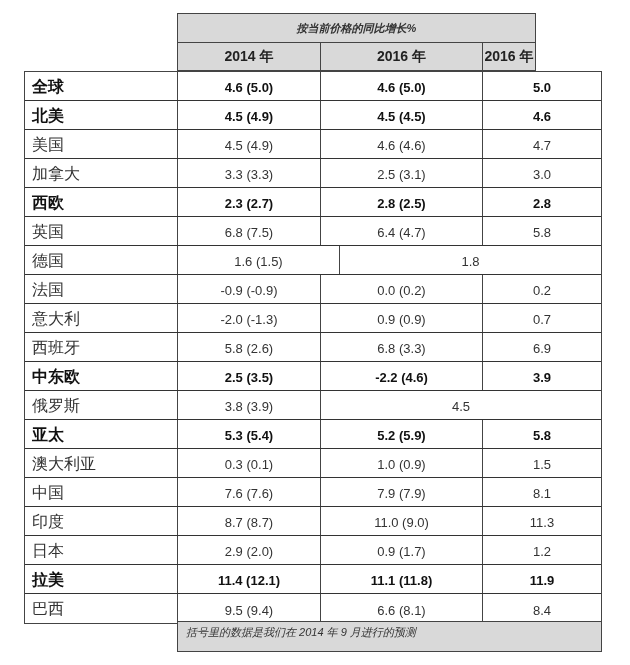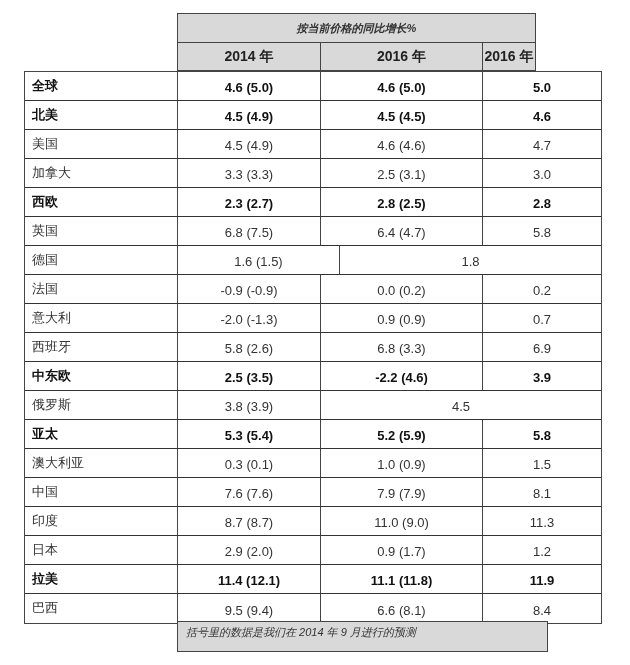--- a/index.html
+++ b/index.html
@@ -16,29 +16,29 @@
                     font-size: 14px; font-weight: bold; color: #222; box-sizing: border-box; }
   .yc.c1 { width: 143px; border-right: 1.5px solid #444; }
   .yc.c2 { width: 162px; border-right: 1.5px solid #444; }
   .yc.c3 { flex: 1; }
 
   .tbl { position: absolute; left: 24px; top: 71px; width: 578px;
          border: 1.5px solid #444; border-top: 1.5px solid #444; box-sizing: border-box; }
   .row { display: flex; height: 29px; border-bottom: 1px solid #333; box-sizing: border-box; }
   .row:last-child { border-bottom: none; }
   .row .lab { width: 153px; border-right: 1.5px solid #444; box-sizing: border-box;
-              padding: 5px 0 0 7px; font-size: 13px; color: #333; }
+              padding: 5px 0 0 7px; font-size: 16px; color: #333; }
   .row .v { display: flex; align-items: flex-end; justify-content: center; padding-bottom: 5px;
             box-sizing: border-box; font-size: 13px; color: #333; }
   .row .v1 { width: 143px; border-right: 1.5px solid #444; }
   .row .v2 { width: 162px; border-right: 1.5px solid #444; }
   .row .v3 { flex: 1; text-align: center; }
   .row.bold .lab, .row.bold .v { font-weight: bold; color: #111; }
 
-  .foot { position: absolute; left: 177px; top: 621px; width: 371px; height: 31px;
+  .foot { position: absolute; left: 177px; top: 621px; width: 425px; height: 31px;
           background: #d9d9d9; border: 1.5px solid #444; box-sizing: border-box;
           padding: 3px 0 0 8px; font-size: 11px; font-style: italic; color: #333; }
 </style>
 </head>
 <body>
 
 <div class="head-block">
   <div class="head-title">按当前价格的同比增长%</div>
   <div class="head-years">
     <div class="yc c1">2014 年</div>

